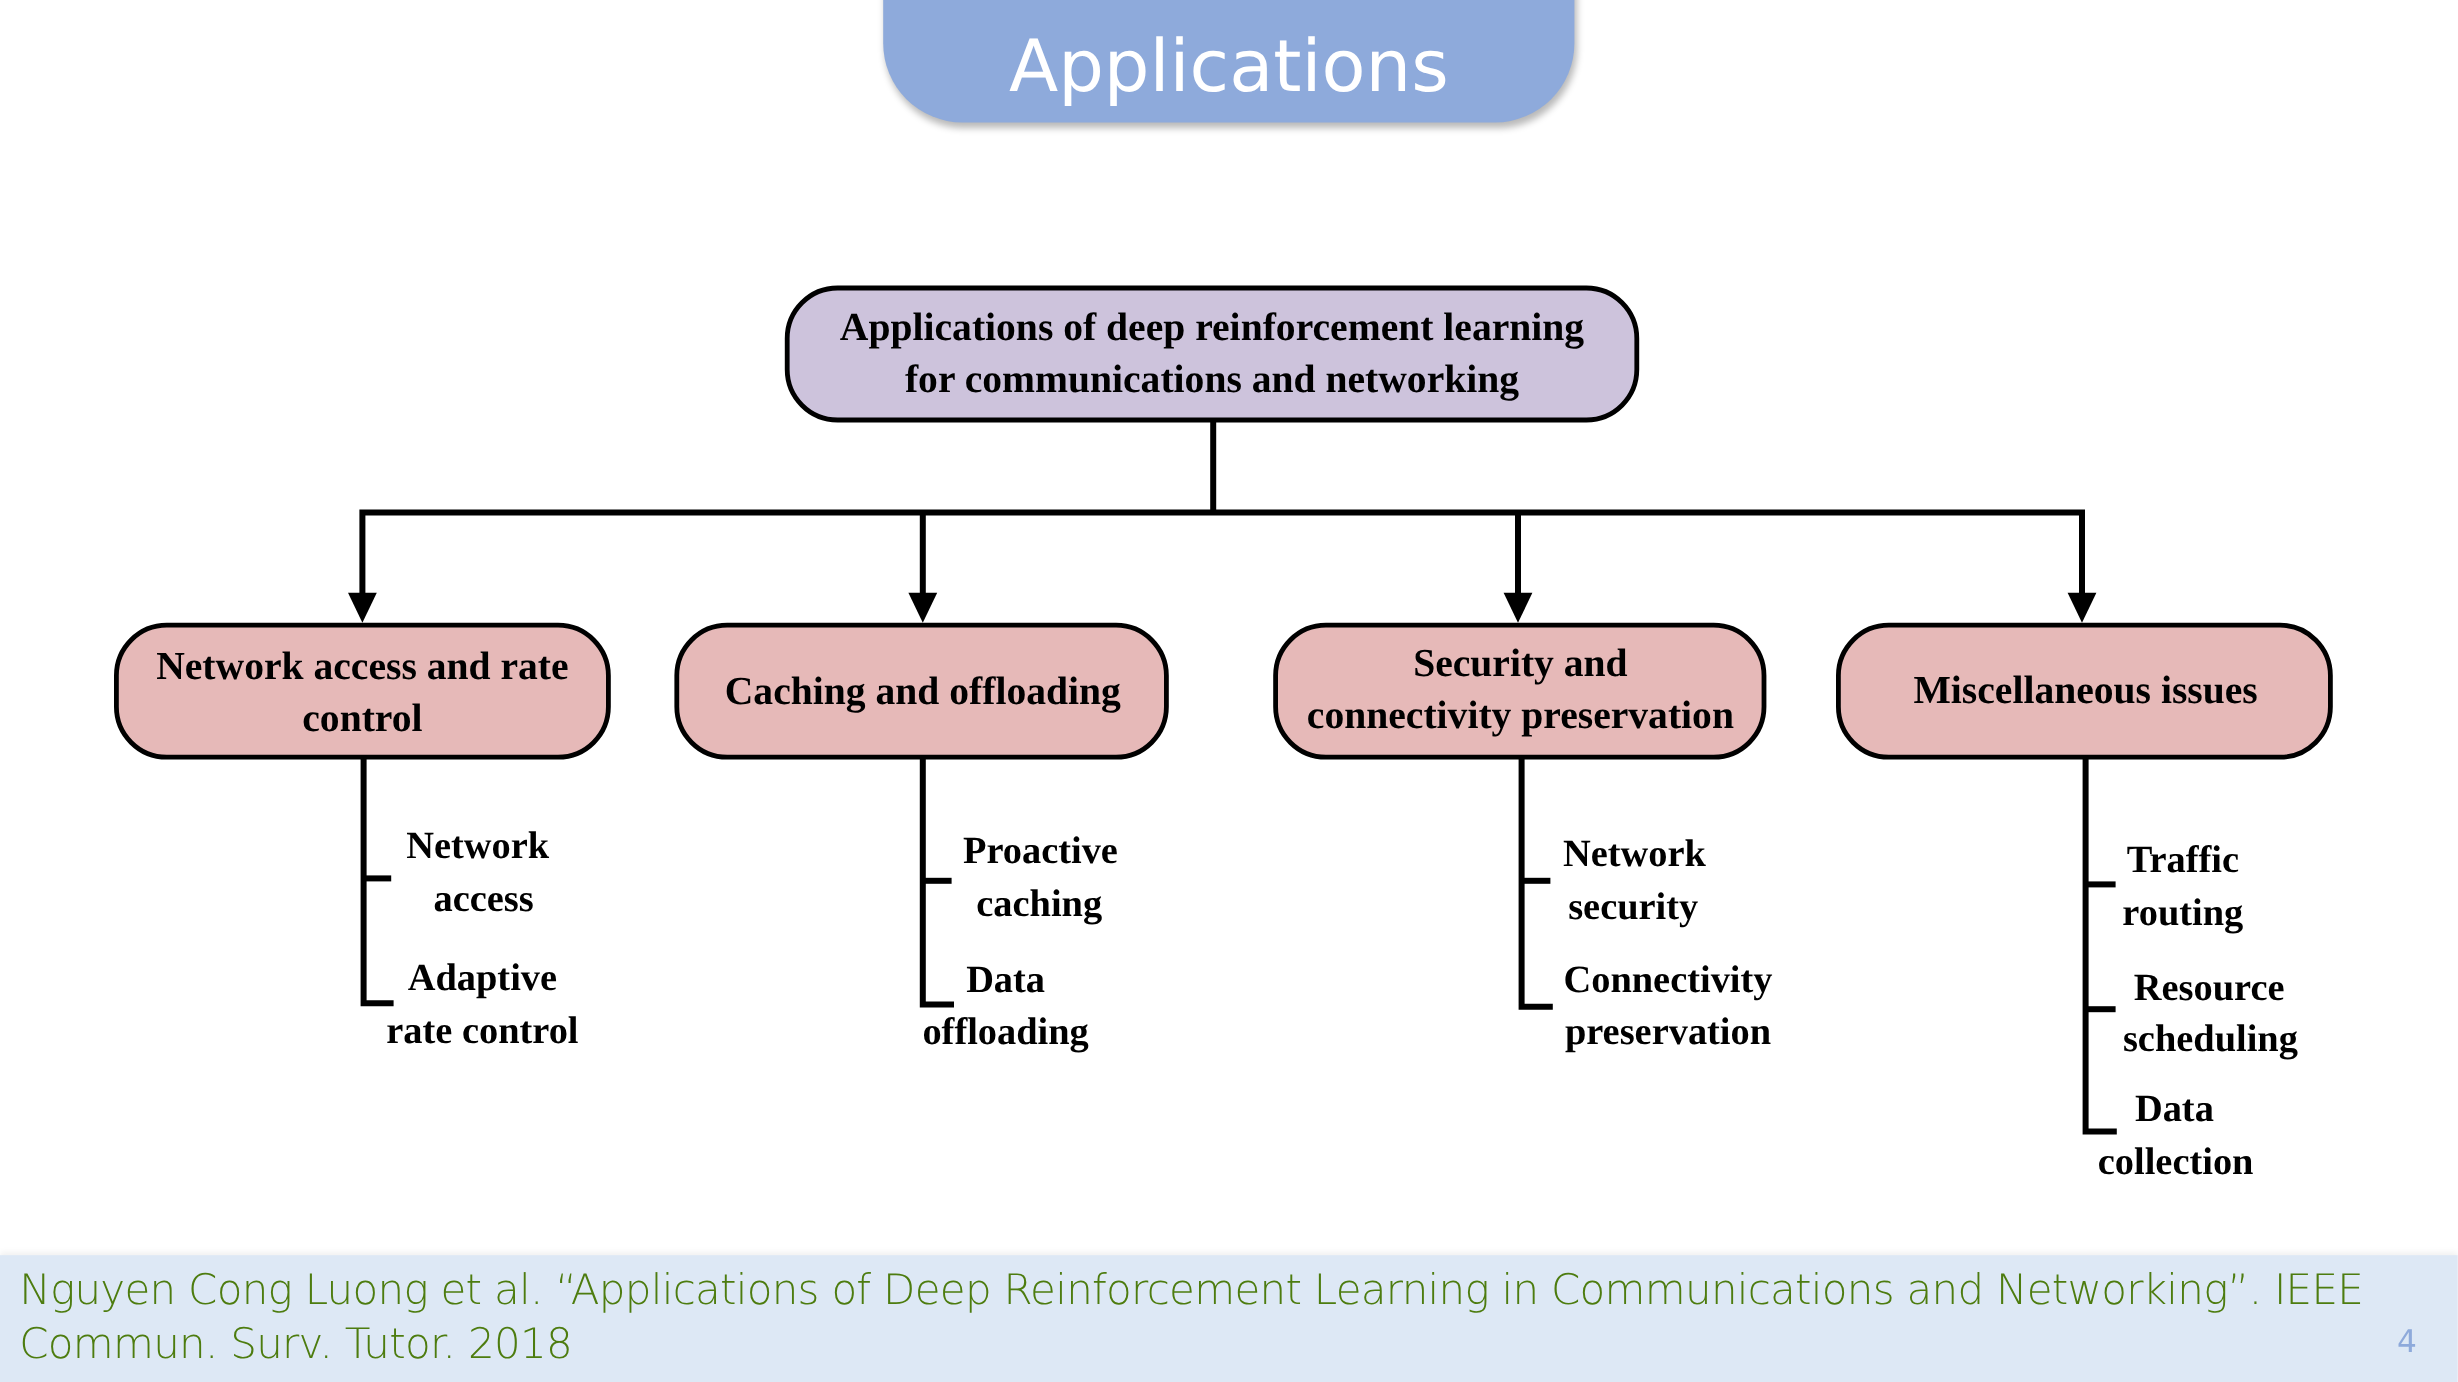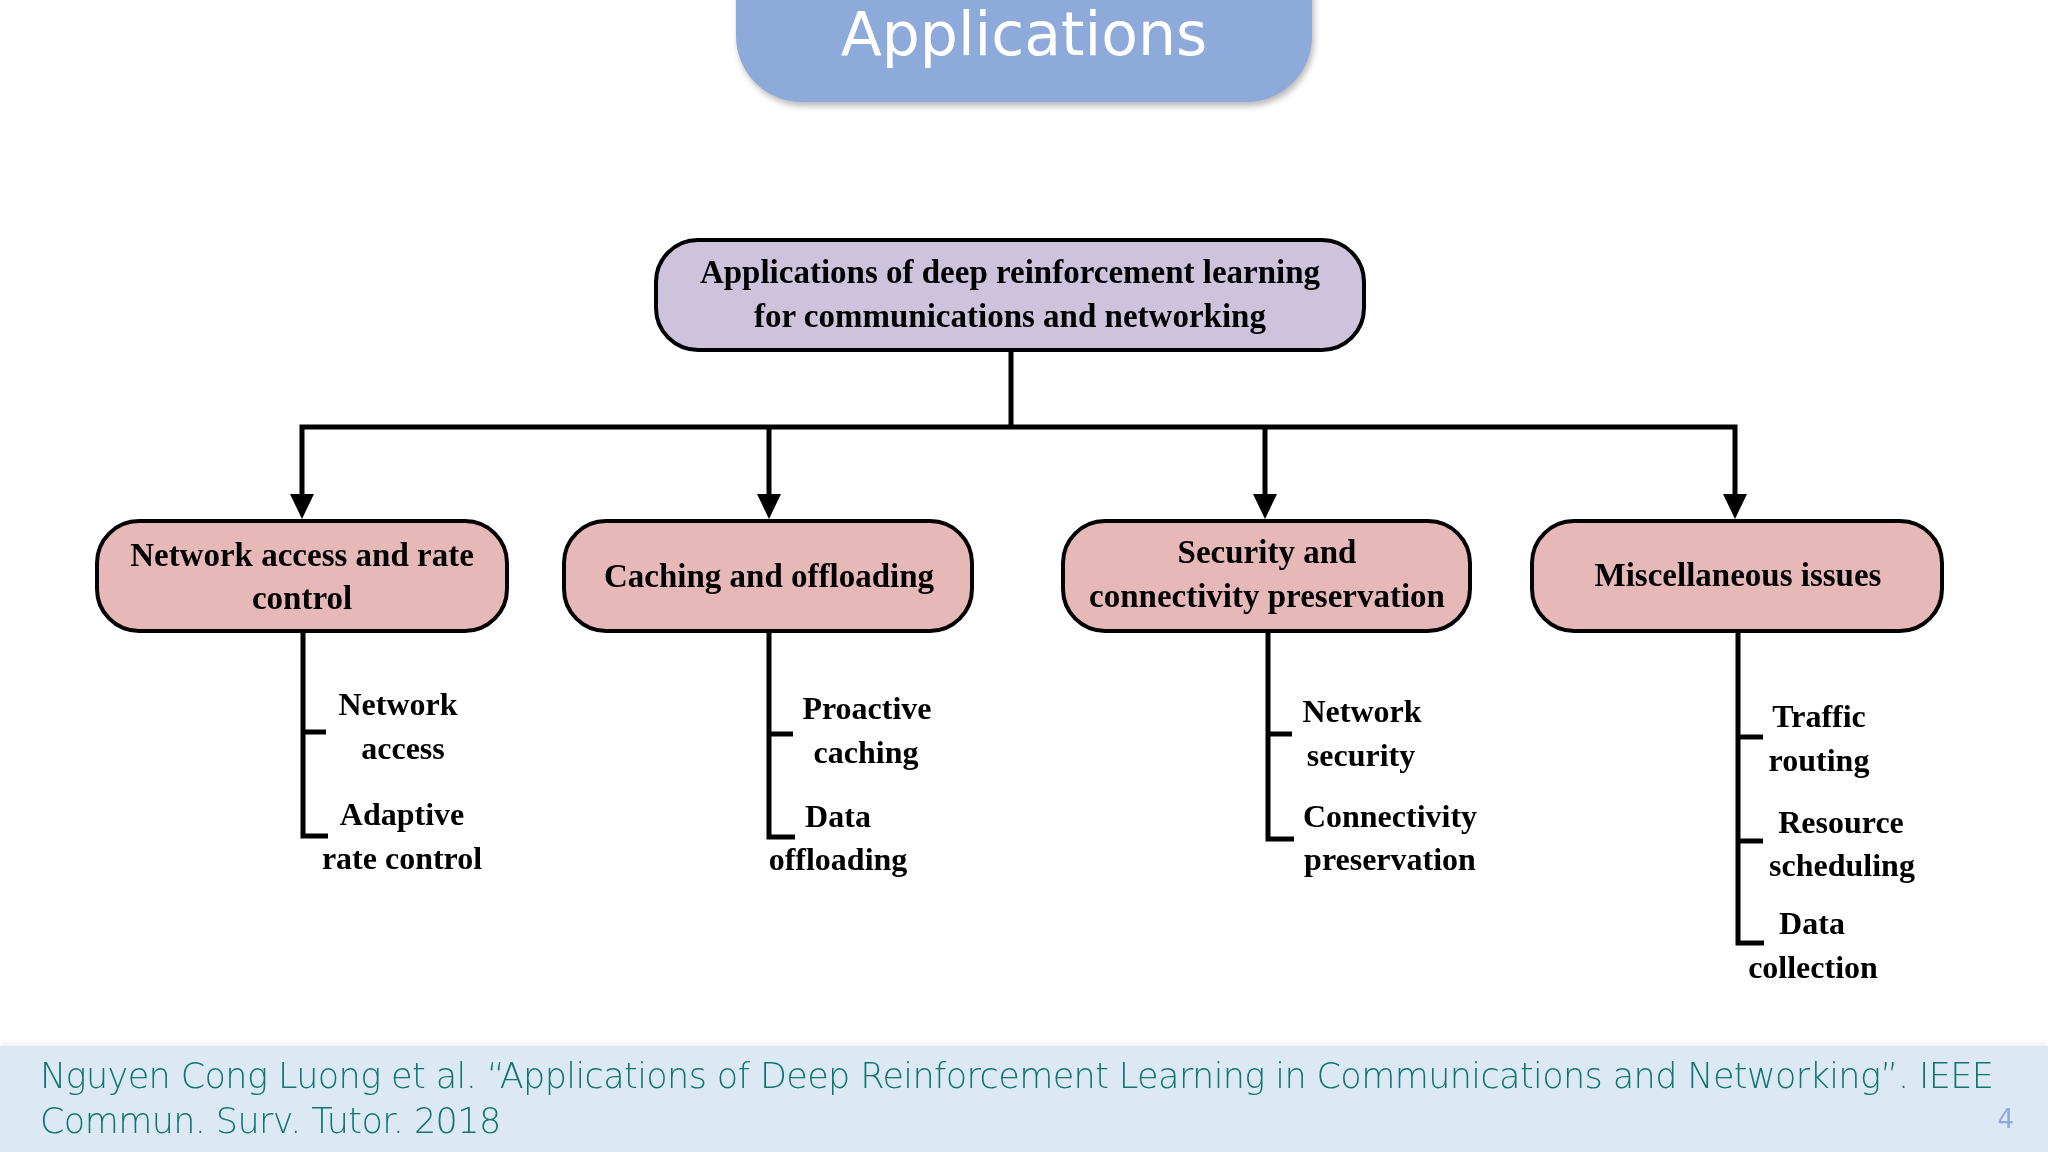--- a/index.html
+++ b/index.html
@@ -8,35 +8,35 @@
     background: #ffffff; position: relative;
     font-family: "DejaVu Sans", sans-serif;
   }
   .title-pill {
     position: absolute; left: 736px; top: -60px; width: 576px; height: 162px;
     background: #8eaadb; border-radius: 0 0 66px 66px;
     box-shadow: 2px 4px 6px rgba(0,0,0,0.28);
     display: flex; align-items: flex-end; justify-content: center;
   }
   .title-pill span {
-    color: #ffffff; font-size: 60px; line-height: 1; margin-bottom: 38px;
+    color: #ffffff; font-size: 60px; line-height: 1; margin-bottom: 16px;
     font-family: "DejaVu Sans", sans-serif; letter-spacing: 0px;
   }
   svg.diagram { position: absolute; left: 0; top: 0; }
   svg.diagram text {
     font-family: "Liberation Serif", serif; font-weight: bold; fill: #000;
   }
   .footer {
     position: absolute; left: 0; top: 1046px; width: 2048px; height: 106px;
     background: #dde8f5; box-shadow: 0 -3px 5px rgba(0,0,0,0.06);
   }
   .footer .cite {
     position: absolute; left: 16px; top: 8px; width: 2000px;
-    color: #0f766e; font-size: 35px; line-height: 45px;
-    font-family: "DejaVu Sans", sans-serif; font-weight: 300; letter-spacing: -0.6px; margin-left: 24px;
+    color: #4d7c0f; font-size: 35px; line-height: 45px;
+    font-family: "DejaVu Sans", sans-serif; font-weight: 300; letter-spacing: -0.6px;
   }
   .footer .page-num {
     position: absolute; right: 34px; top: 58px;
     color: #8eaadb; font-size: 26px; line-height: 30px;
     font-family: "DejaVu Sans", sans-serif;
   }
 </style>
 </head>
 <body>
 

